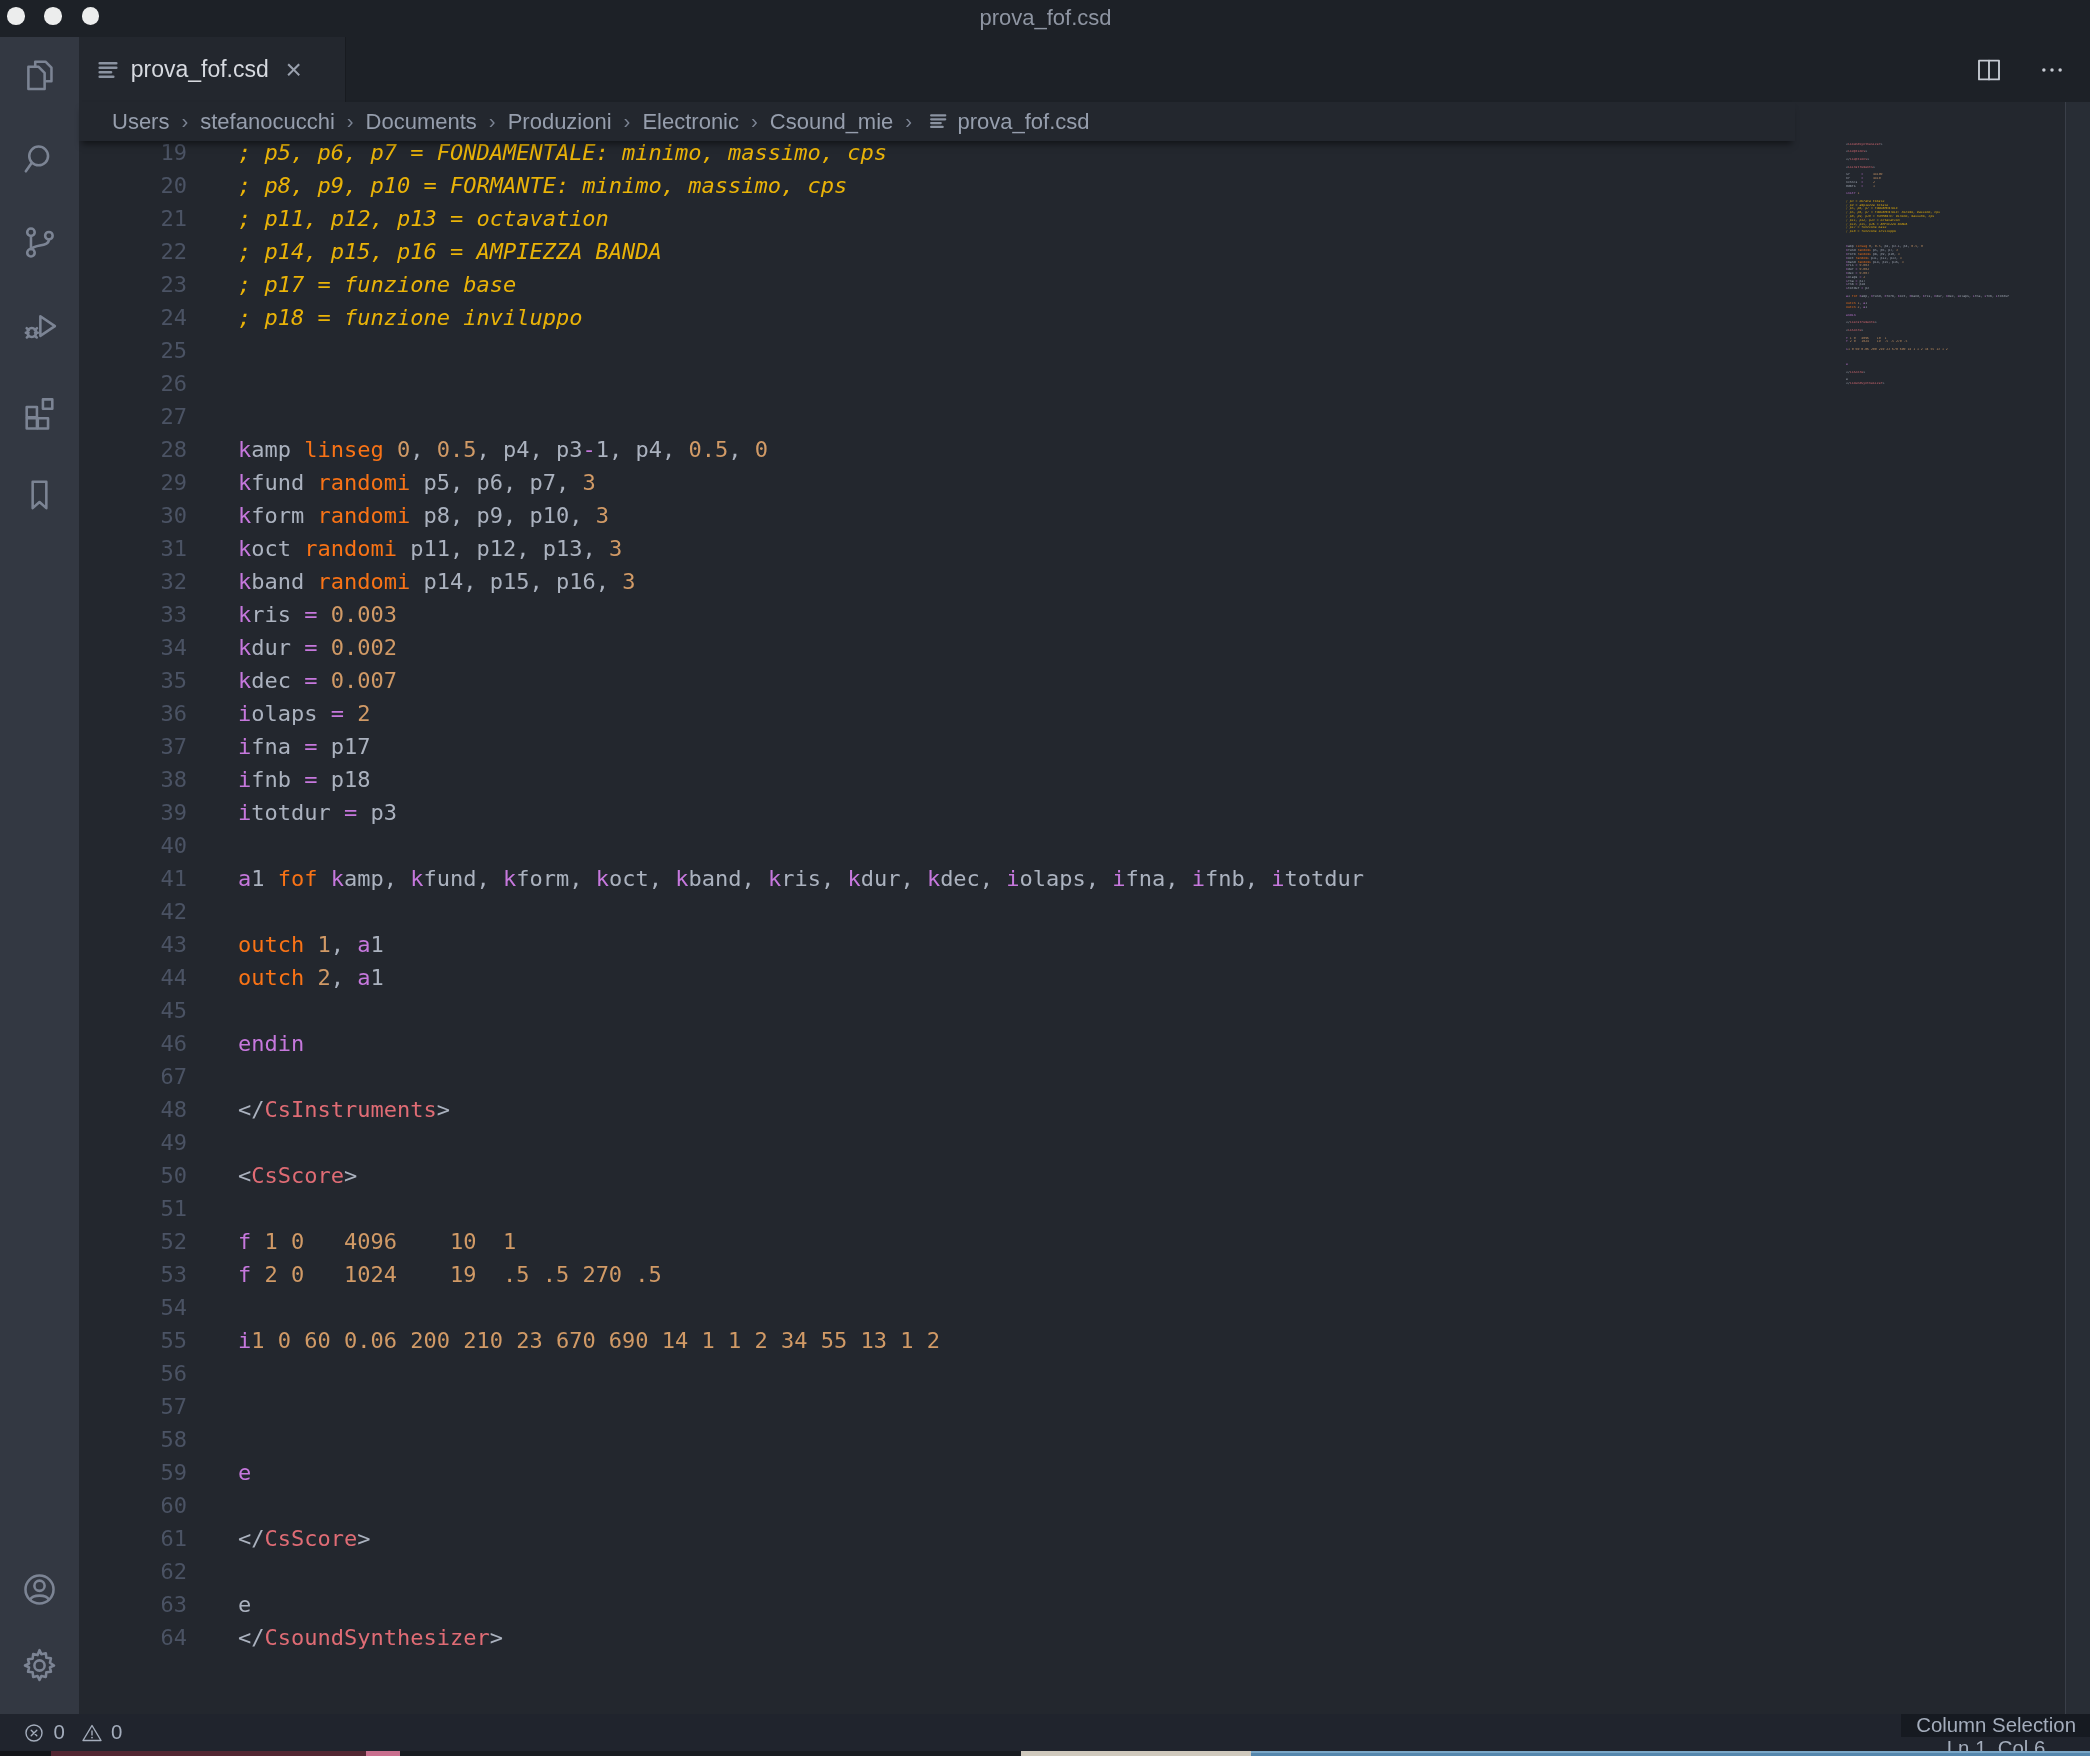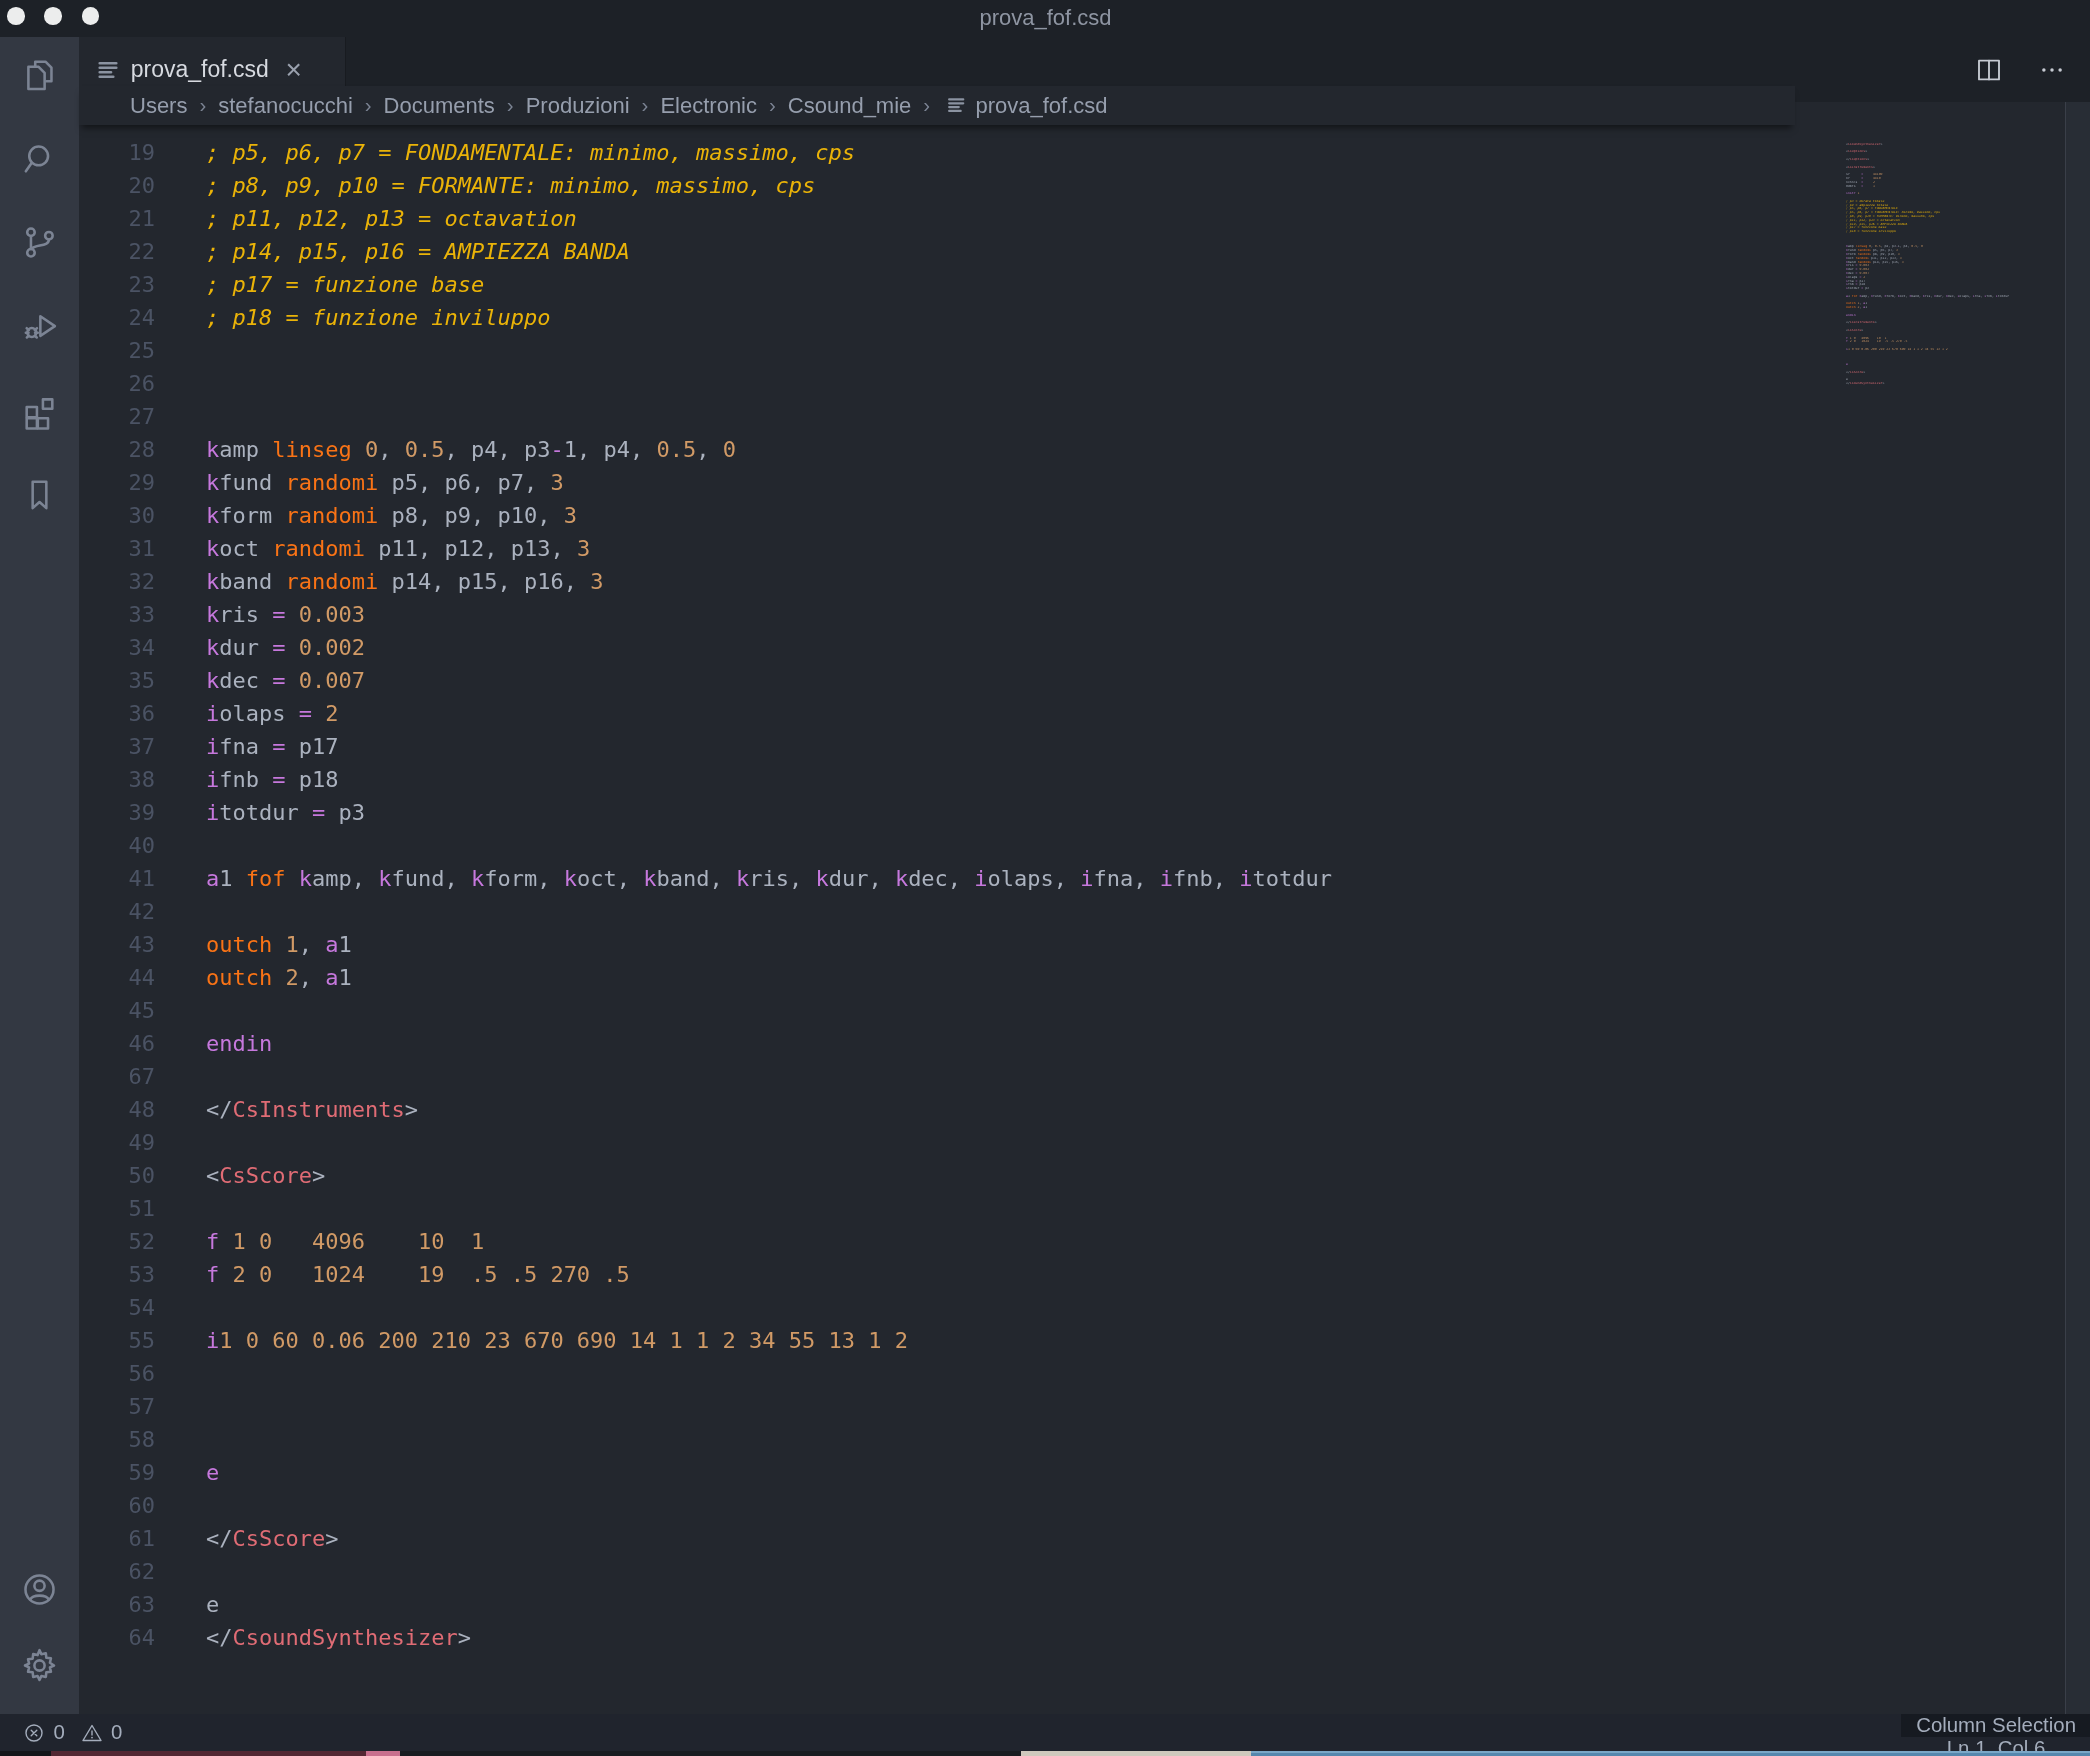--- a/index.html
+++ b/index.html
@@ -29,33 +29,33 @@
          display:flex; align-items:center; padding:0 16.7px; border-right:0.9px solid #181b20; }
   .tab-icon { width:24px; height:24px; color:#8b93a1; margin-right:11px; }
   .tab-icon svg { width:24px; height:24px; stroke-width:1.8; }
   .tab-label { color:#d7dae0; font-size:23px; }
   .tab-close { margin-left:16.7px; color:#9aa1ae; font-size:28px; line-height:24px; cursor:pointer; }
   .editor-actions { position:absolute; right:24px; top:0; height:65px; display:flex; align-items:center; gap:33px; }
   .ea-icon { width:30px; height:30px; color:#c6cad2; }
   .ea-icon svg { width:30px; height:30px; }
 
   
-  .breadcrumb { position:absolute; left:79px; top:86px; width:1716px; height:39px; background:#23272e;
-                display:flex; align-items:center; padding-left:51px; z-index:5;
+  .breadcrumb { position:absolute; left:79px; top:102px; width:1716px; height:39px; background:#23272e;
+                display:flex; align-items:center; padding-left:33px; z-index:5;
                 box-shadow:0 5.6px 6.5px -2.8px rgba(0,0,0,.5); }
   .bc-item { color:#969ead; font-size:22px; }
   .bc-sep { color:#7c8494; font-size:20.4px; margin:0 12px; }
   .bc-file-icon { width:20.4px; height:20.4px; color:#8b93a1; margin:0 9.3px 0 3.7px; }
   .bc-file-icon svg { width:20.4px; height:20.4px; stroke-width:1.8; }
 
   
   .editor { position:absolute; left:79px; top:141px; width:2012px; height:1573px; background:#23272e; overflow:hidden; }
   .code { position:absolute; left:0; top:-4.6px; font-family:"DejaVu Sans Mono", monospace;
           font-size:22px; }
-  .row { display:flex; height:33px; line-height:33px; white-space:pre; }
+  .row { display:flex; height:33px; line-height:33px; white-space:pre;padding-left:32px; }
   .ln { width:76px; text-align:right; color:#4b5364; flex:none; }
   .txt { padding-left:51px; white-space:pre; }
   .c-kw { color:#c678dd; } .c-fn { color:#f97316; } .c-num { color:#d19a66; }
   .c-id { color:#abb2bf; } .c-tag { color:#e06c75; }
   .c-comment { color:#eab308; font-style:italic; }
 
   
   .minimap { position:absolute; left:1767px; top:1.9px; width:219px; height:297px; overflow:hidden; opacity:.9;
              font-family:"DejaVu Sans Mono", monospace; font-size:3.2px; }
   .mrow { height:3.8px; line-height:3.8px; white-space:pre; overflow:hidden; }

